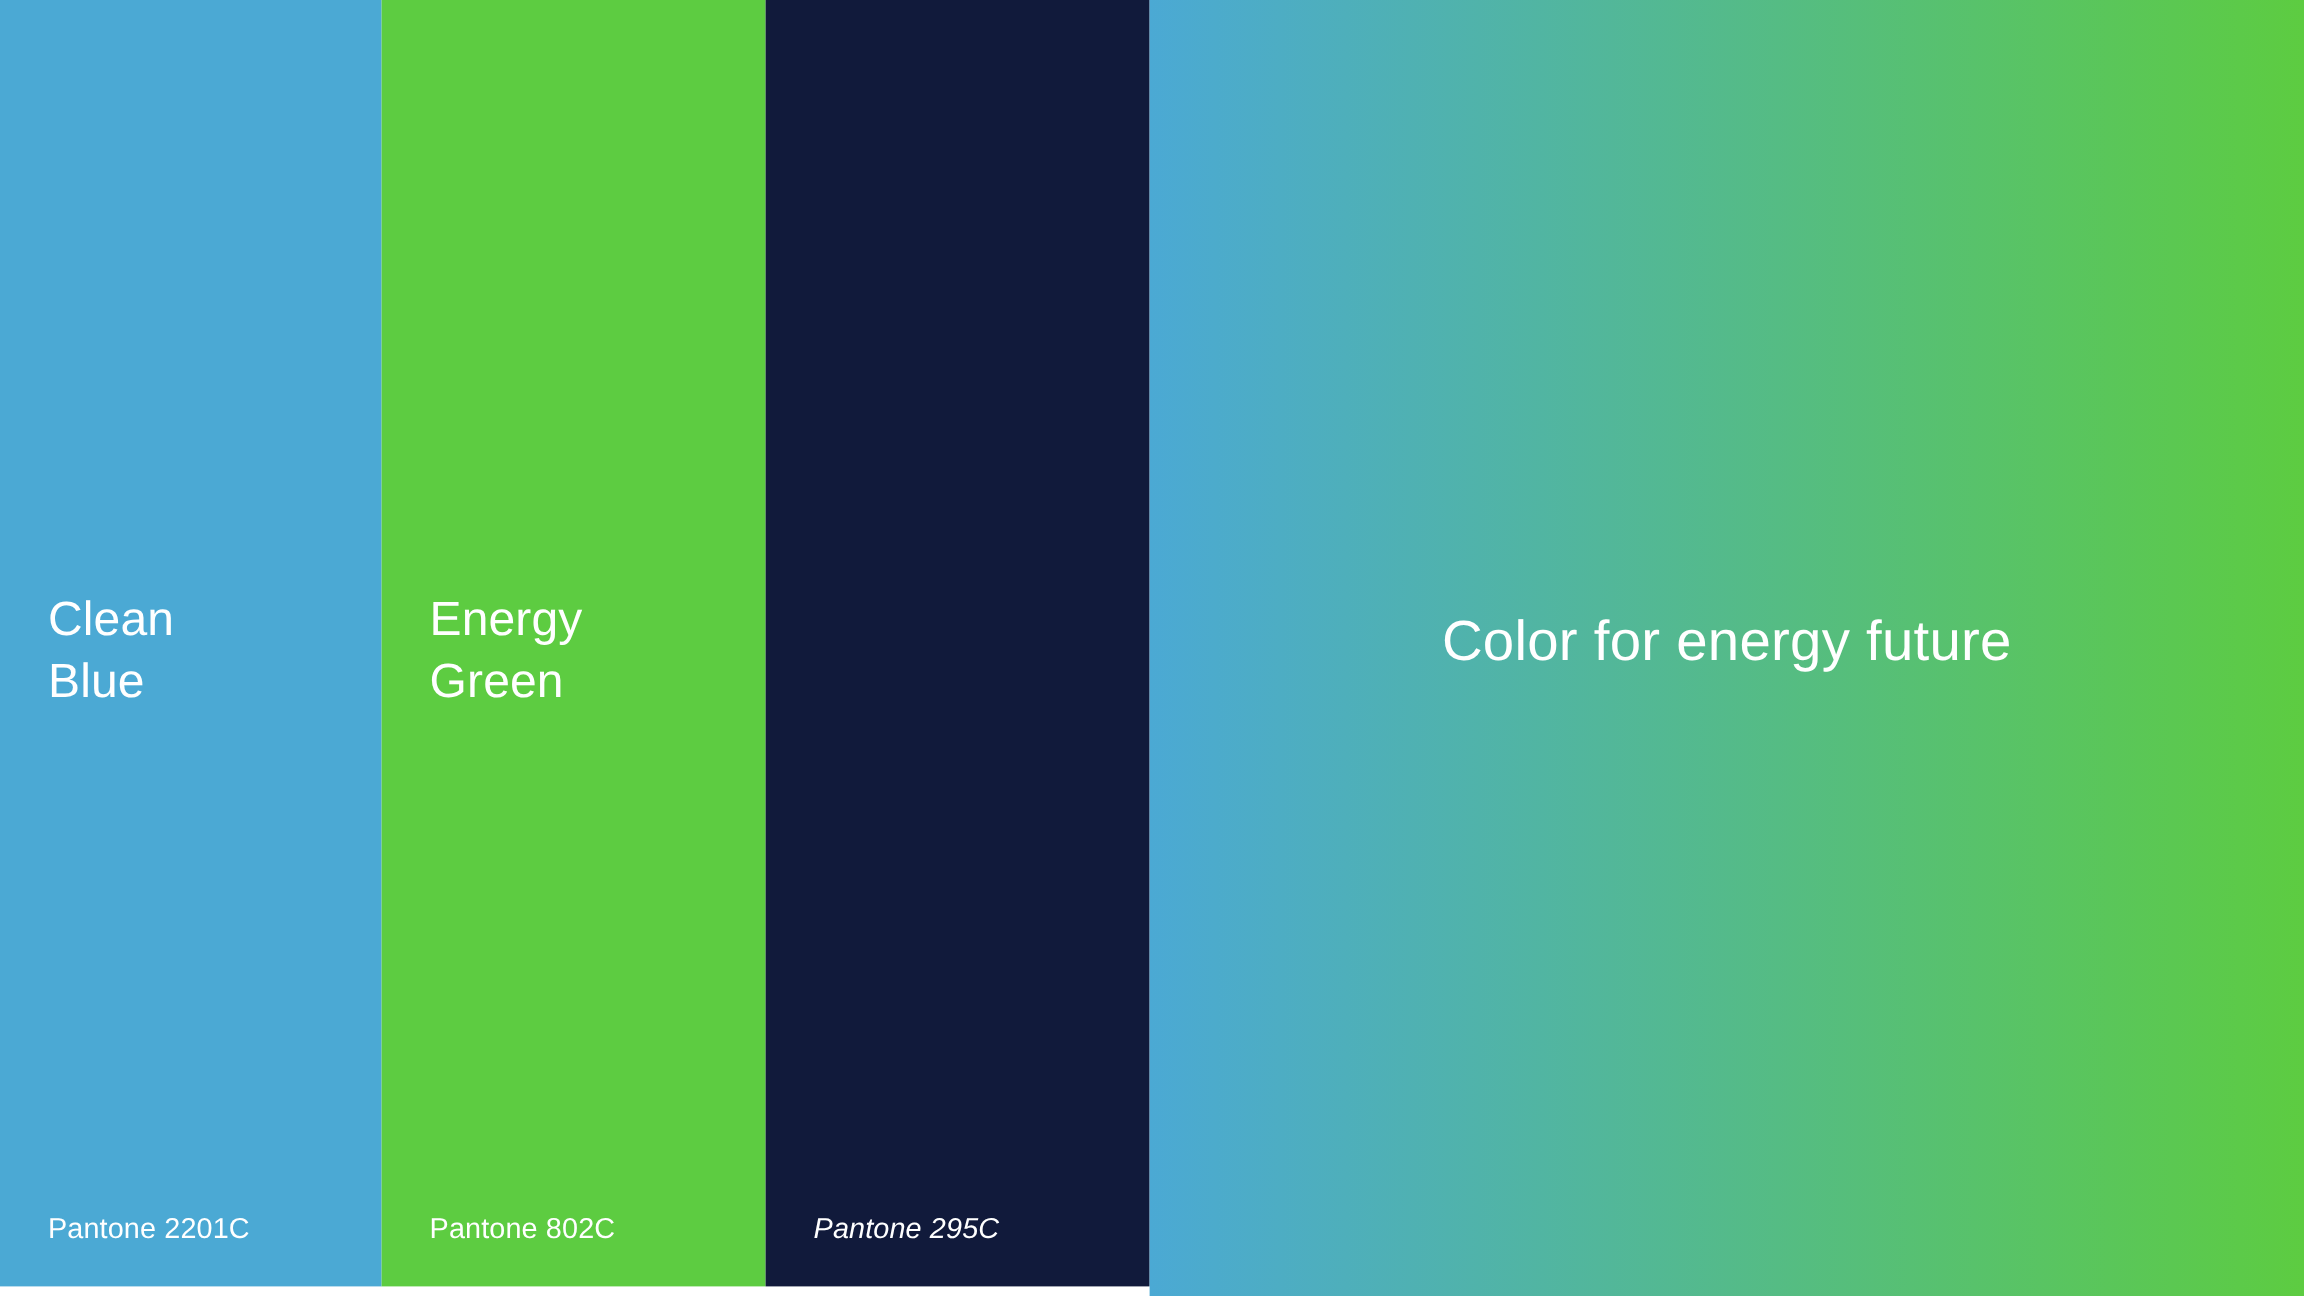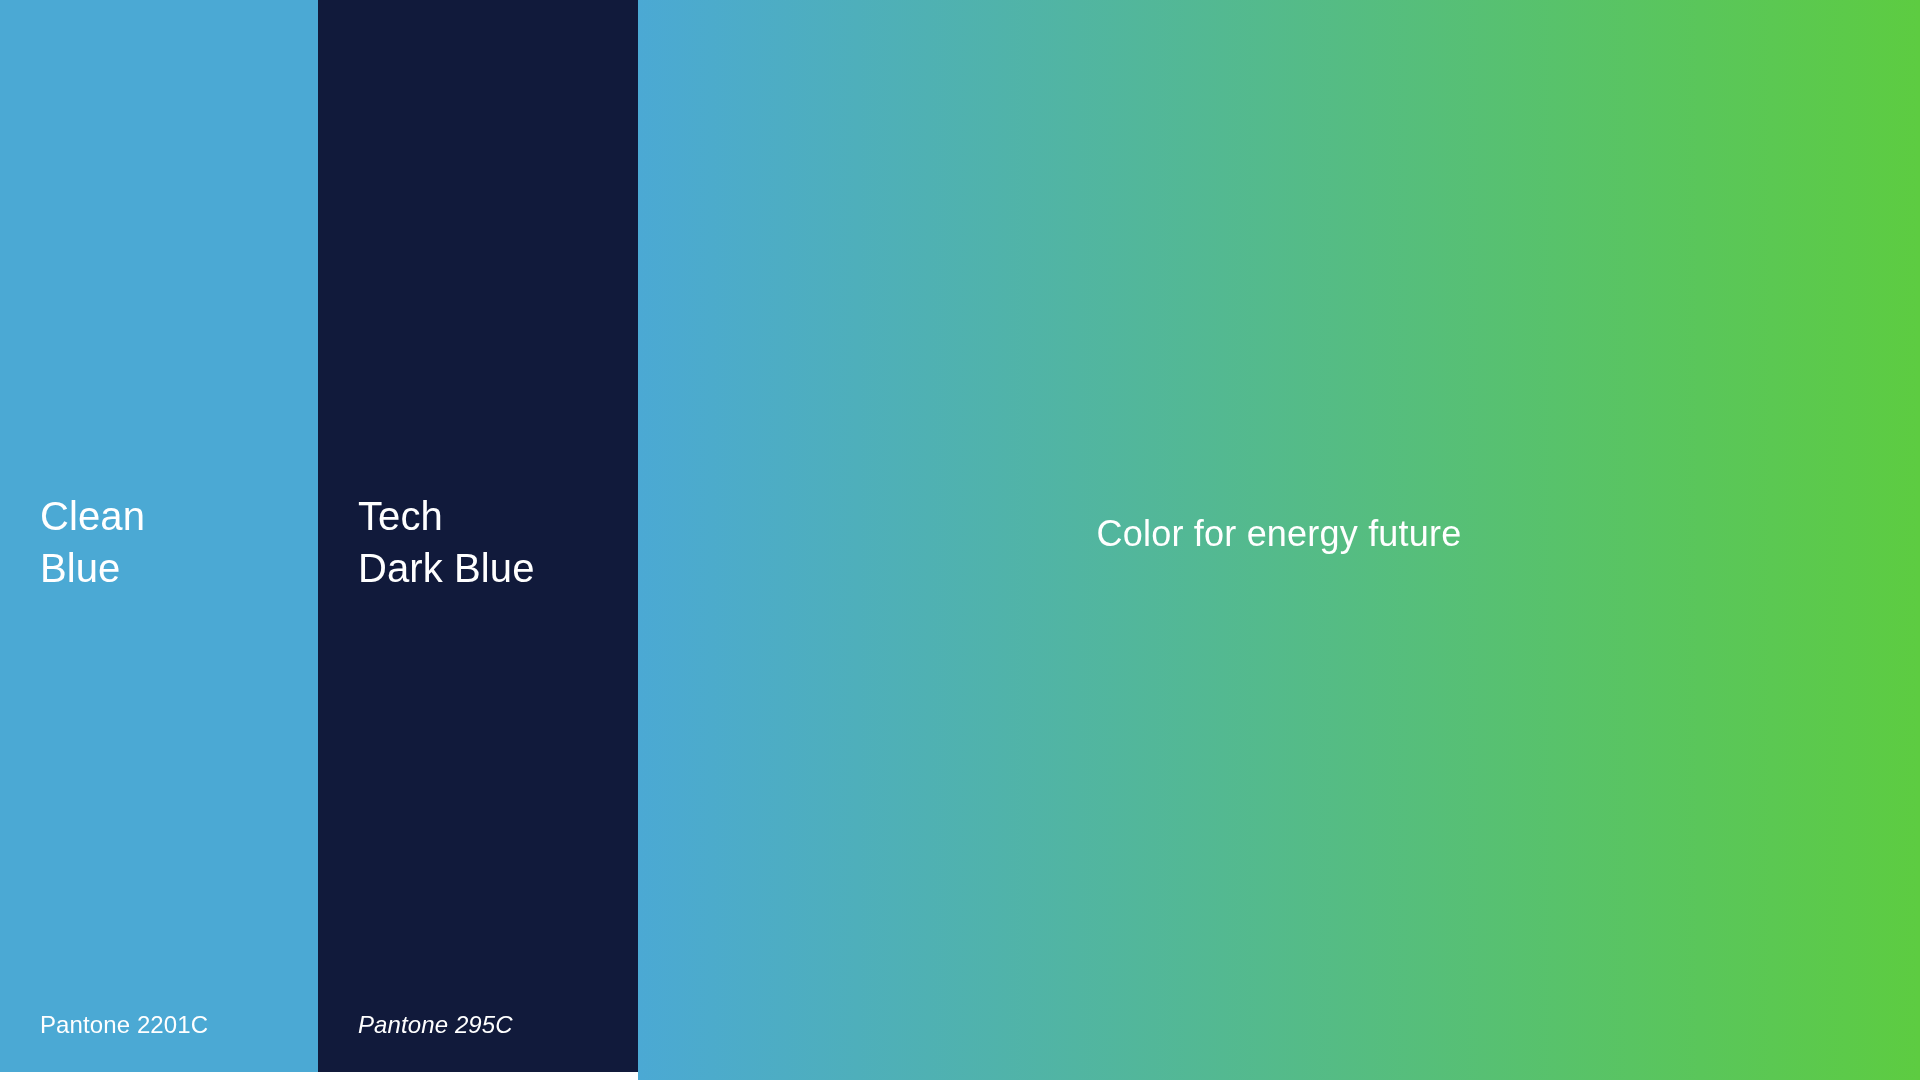--- a/index.html
+++ b/index.html
@@ -59,44 +59,47 @@
   .gradient-panel {
     position: relative;
     height: 1080px;
     flex: 1 1 auto;
     display: flex;
     align-items: center;
     justify-content: center;
   }
 
   .gradient-headline {
-    font-size: 36px;
+    font-size: 47px;
     line-height: 52px;
     font-weight: 400;
     color: #ffffff;
     letter-spacing: 0.2px;
     white-space: nowrap;
     transform: translateY(-6px);
   }
 </style>
 </head>
 <body style="background: rgb(255, 255, 255);">
 
 <div id="palette-board" style="background: rgb(255, 255, 255);">
 
   <div class="swatch" id="swatch-0" style="background: rgb(75, 169, 212); width: 318px;">
     <div class="swatch-name" style="color: rgb(255, 255, 255);">Clean
 Blue</div>
     <div class="swatch-code" style="color: rgb(255, 255, 255);">Pantone 2201C</div>
   </div>
 
+  <div class="swatch" id="swatch-1" style="background: rgb(93, 204, 65); width: 320px;">
+    <div class="swatch-name" style="color: rgb(255, 255, 255);">Energy
+Green</div>
+    <div class="swatch-code" style="color: rgb(255, 255, 255);">Pantone 802C</div>
+  </div>
 
   <div class="swatch" id="swatch-2" style="background: rgb(17, 26, 59); width: 320px;">
-    <div class="swatch-name" style="color: rgb(255, 255, 255);">Tech
-Dark Blue</div>
     <div class="swatch-code" style="color: rgb(255, 255, 255); font-style: italic;">Pantone 295C</div>
   </div>
 
   <div class="gradient-panel" id="gradient-panel" style="background: linear-gradient(to right, rgb(75, 169, 212) 0%, rgb(93, 204, 65) 100%);">
     <div class="gradient-headline" style="color: rgb(255, 255, 255);">Color for energy future</div>
   </div>
 
 </div>
 
 </body></html>

